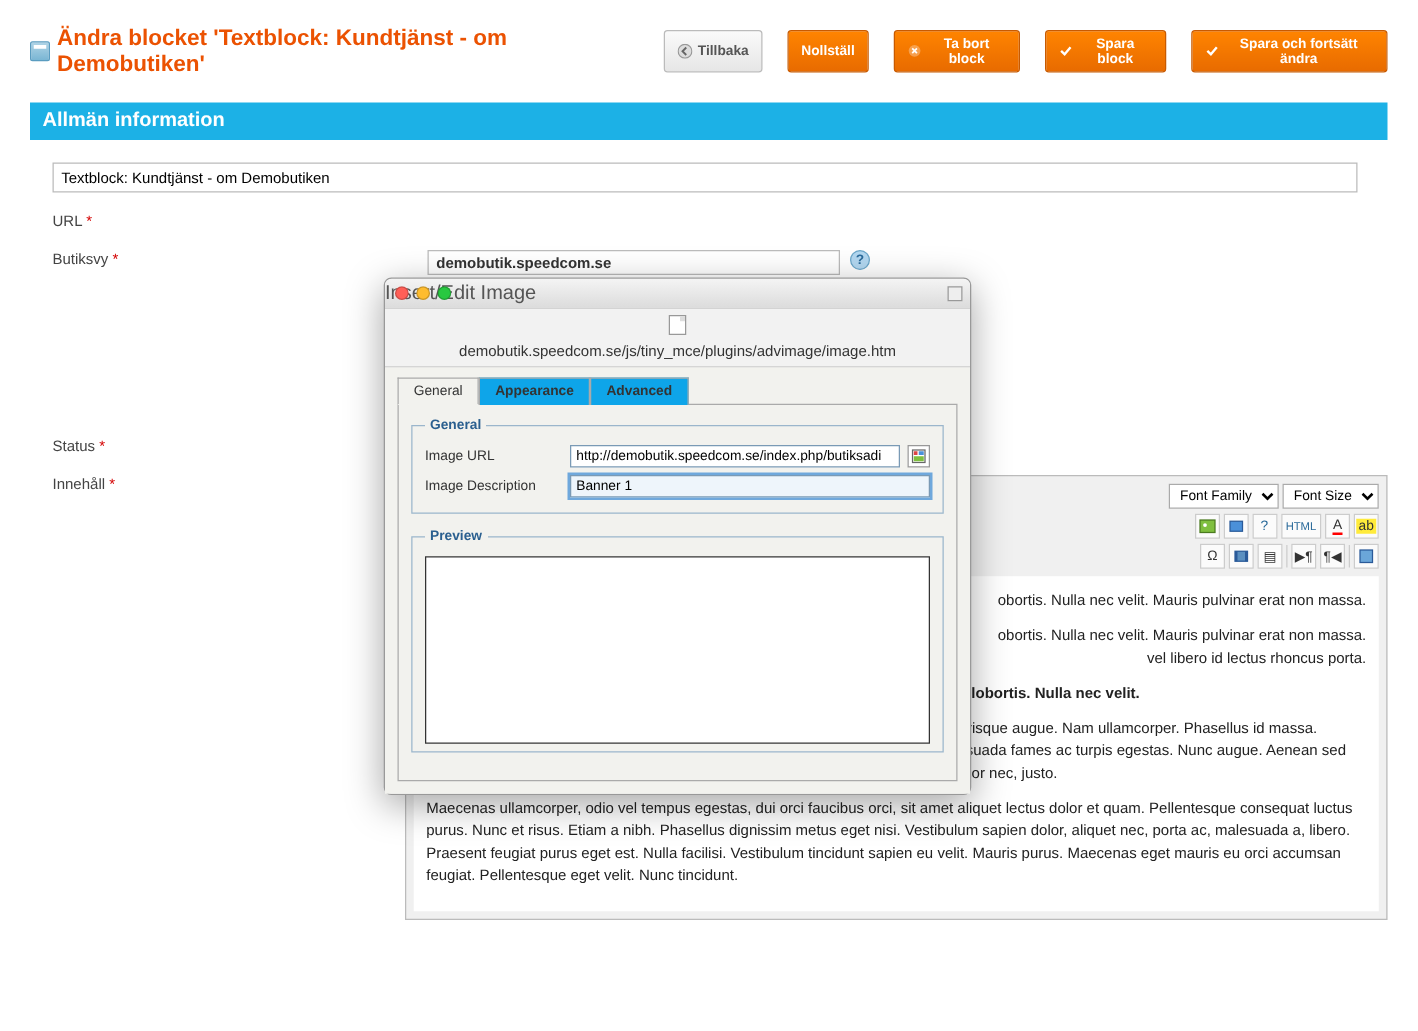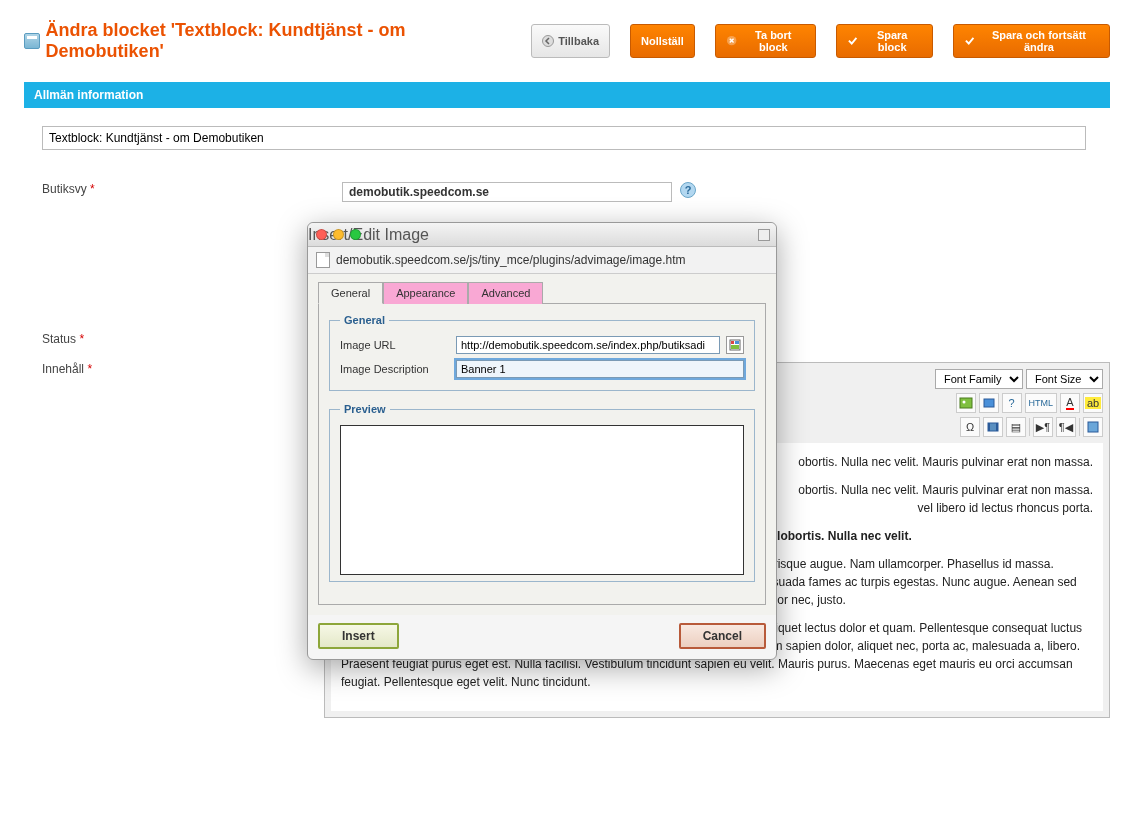--- a/index.html
+++ b/index.html
@@ -7,21 +7,21 @@
 .page { width: 1134px; padding: 20px 24px; }
 .header-row { display: flex; justify-content: space-between; align-items: center; margin-bottom: 20px; }
 .page-title { color: #eb5202; font-size: 18px; font-weight: bold; display: flex; align-items: center; gap: 6px; }
 .page-title-icon { width: 16px; height: 16px; background: linear-gradient(#b0d4e6,#7ab6d4); border: 1px solid #5a9cc0; border-radius: 2px; position: relative; }
 .page-title-icon::before { content:""; position:absolute; left:2px; right:2px; top:2px; height:3px; background:#fff; }
 .btn-row { display: flex; gap: 20px; margin-left: 16px; }
 .btn { display: inline-flex; align-items: center; gap: 4px; padding: 4px 10px; border-radius: 3px; font-size: 11px; font-weight: bold; cursor: pointer; border: 1px solid; }
 .btn-grey { background: linear-gradient(#fafafa,#e6e6e6); border-color:#bbb; color:#555; }
 .btn-orange { background: linear-gradient(#ff8400,#e86b00); border-color:#c85a00; color:#fff; }
 .btn-icon { width: 12px; height: 12px; display:inline-block; }
-.section-header { background:#1cb1e6; color:#fff; font-weight:bold; padding:6px 10px; font-size:12px; }
+.section-header { background:#1cb1e6; color:#fff; font-weight:bold; padding:6px 10px; font-size:16px; }
 .form-area { padding: 18px 24px 0 18px; }
 .form-row { display:flex; margin-bottom: 16px; align-items: flex-start; }
 .form-label { width: 300px; color:#444; font-size:12px; }
 .req { color:#d40000; }
 .form-control { flex:1; }
 .text-input { width: 100%; border:1px solid #bbb; padding:4px 6px; font-size:12px; background:#fff; }
 .select-multi { border:1px solid #bbb; font-size:12px; min-width: 330px; overflow:hidden; }
 .select-multi div { padding:2px 6px; }
 .select-multi .sel { font-weight:bold; }
 .help-icon { width:16px; height:16px; border-radius:50%; background:#b2d7f0; border:1px solid #6aa6c9; display:inline-flex; align-items:center; justify-content:center; color:#2a6a9a; font-weight:bold; font-size:11px; margin-left:8px; }
@@ -33,27 +33,27 @@
 .editor-content p { margin-bottom:10px; }
 .editor-content .bold { font-weight:bold; }
 
 .modal { position:absolute; left:307px; top:222px; width:470px; background:#f5f5f5; border:1px solid #999; border-radius:6px; box-shadow:0 8px 30px rgba(0,0,0,0.35); }
 .modal-titlebar { height:24px; background:linear-gradient(#f4f4f4,#dcdcdc); border-bottom:1px solid #bbb; border-radius:6px 6px 0 0; display:flex; align-items:center; position:relative; }
 .traffic { position:absolute; left:8px; display:flex; gap:6px; }
 .dot { width:11px; height:11px; border-radius:50%; border:1px solid rgba(0,0,0,0.2); }
 .dot.r{background:#ff5f57;} .dot.y{background:#febc2e;} .dot.g{background:#28c840;}
 .modal-title { flex:1; text-align:left; font-size:16px; color:#555; }
 .modal-expand { position:absolute; right:6px; width:12px; height:12px; border:1px solid #999; background:#eee; }
-.modal-url-bar { display:flex; align-items:center; padding:5px 8px; border-bottom:1px solid #ccc; background:#f2f2f2; gap:6px; }
+.modal-url-bar { display:flex; align-items:center; padding:5px 8px; border-bottom:1px solid #ccc; background:#f2f2f2; gap:6px;flex-direction:column; }
 .doc-icon { width:14px; height:16px; border:1px solid #999; background:#fff; position:relative; }
 .doc-icon::after{content:"";position:absolute;right:0;top:0;width:4px;height:4px;background:#ddd;}
 .modal-url { font-size:12px; color:#333; }
 .modal-body { padding:8px 10px 10px; background:#f2f2ee; }
 .tabs { display:flex; gap:0; margin-bottom:-1px; }
-.tab { border:1px solid #aaa; padding:4px 12px; font-size:11px; background:#f9a8d4; border-bottom:none; cursor:pointer; }
+.tab { border:1px solid #aaa; padding:4px 12px; font-size:11px; background:#0ea5e9; border-bottom:none; cursor:pointer;font-weight:bold; }
 .tab.active { background:#f2f2ee; font-weight:normal; border-bottom:1px solid #f2f2ee; position:relative; z-index:2; }
 .tab-panel { border:1px solid #aaa; padding:10px; background:#f2f2ee; }
 .fieldset { border:1px solid #9bb6cc; padding:10px 10px 6px; margin-bottom:12px; }
 .fieldset-legend { color:#2a5f8f; font-size:11px; padding:0 4px; font-weight:bold; }
 .field-row { display:flex; align-items:center; margin-bottom:6px; gap:6px; }
 .field-label { width:110px; font-size:11px; color:#333; }
 .field-input { flex:1; border:1px solid #7a9ab5; padding:2px 4px; font-size:11px; background:#fff; }
 .field-input.focus { outline:2px solid #6fa8dc; background:#eef5fb; }
 .browse-btn { width:18px; height:18px; border:1px solid #999; background:#fff; display:flex; align-items:center; justify-content:center; font-size:10px; cursor:pointer; }
 .preview-box { border:1px solid #333; height:150px; background:#fff; }
@@ -114,20 +114,23 @@
 
   <div class="section-header">Allmän information</div>
 
   <div class="form-area">
     <div class="form-row">
       <div class="form-control">
         <input class="text-input" value="Textblock: Kundtjänst - om Demobutiken" style="">
       </div>
     </div>
     <div class="form-row">
+      <div class="form-label">
+        <span>URL</span> <span class="req">*</span>
+      </div>
     </div>
     <div class="form-row">
       <div class="form-label">
         <span>Butiksvy</span> <span class="req">*</span>
       </div>
       <div class="form-control" style="display:flex;align-items:flex-start;">
         <div class="select-multi">
           <div class="sel">demobutik.speedcom.se</div>
         </div>
         <span class="help-icon">?</span>
@@ -243,17 +246,13 @@
           <div class="field-label">Image Description</div>
           <input class="field-input focus" value="Banner 1" style="">
         </div>
       </fieldset>
       <fieldset class="fieldset">
         <legend class="fieldset-legend">Preview</legend>
         <div class="preview-box"></div>
       </fieldset>
     </div>
   </div>
-  <div class="modal-footer">
-    <button class="modal-btn insert">Insert</button>
-    <button class="modal-btn cancel">Cancel</button>
-  </div>
 </div>
 
 </body></html>

